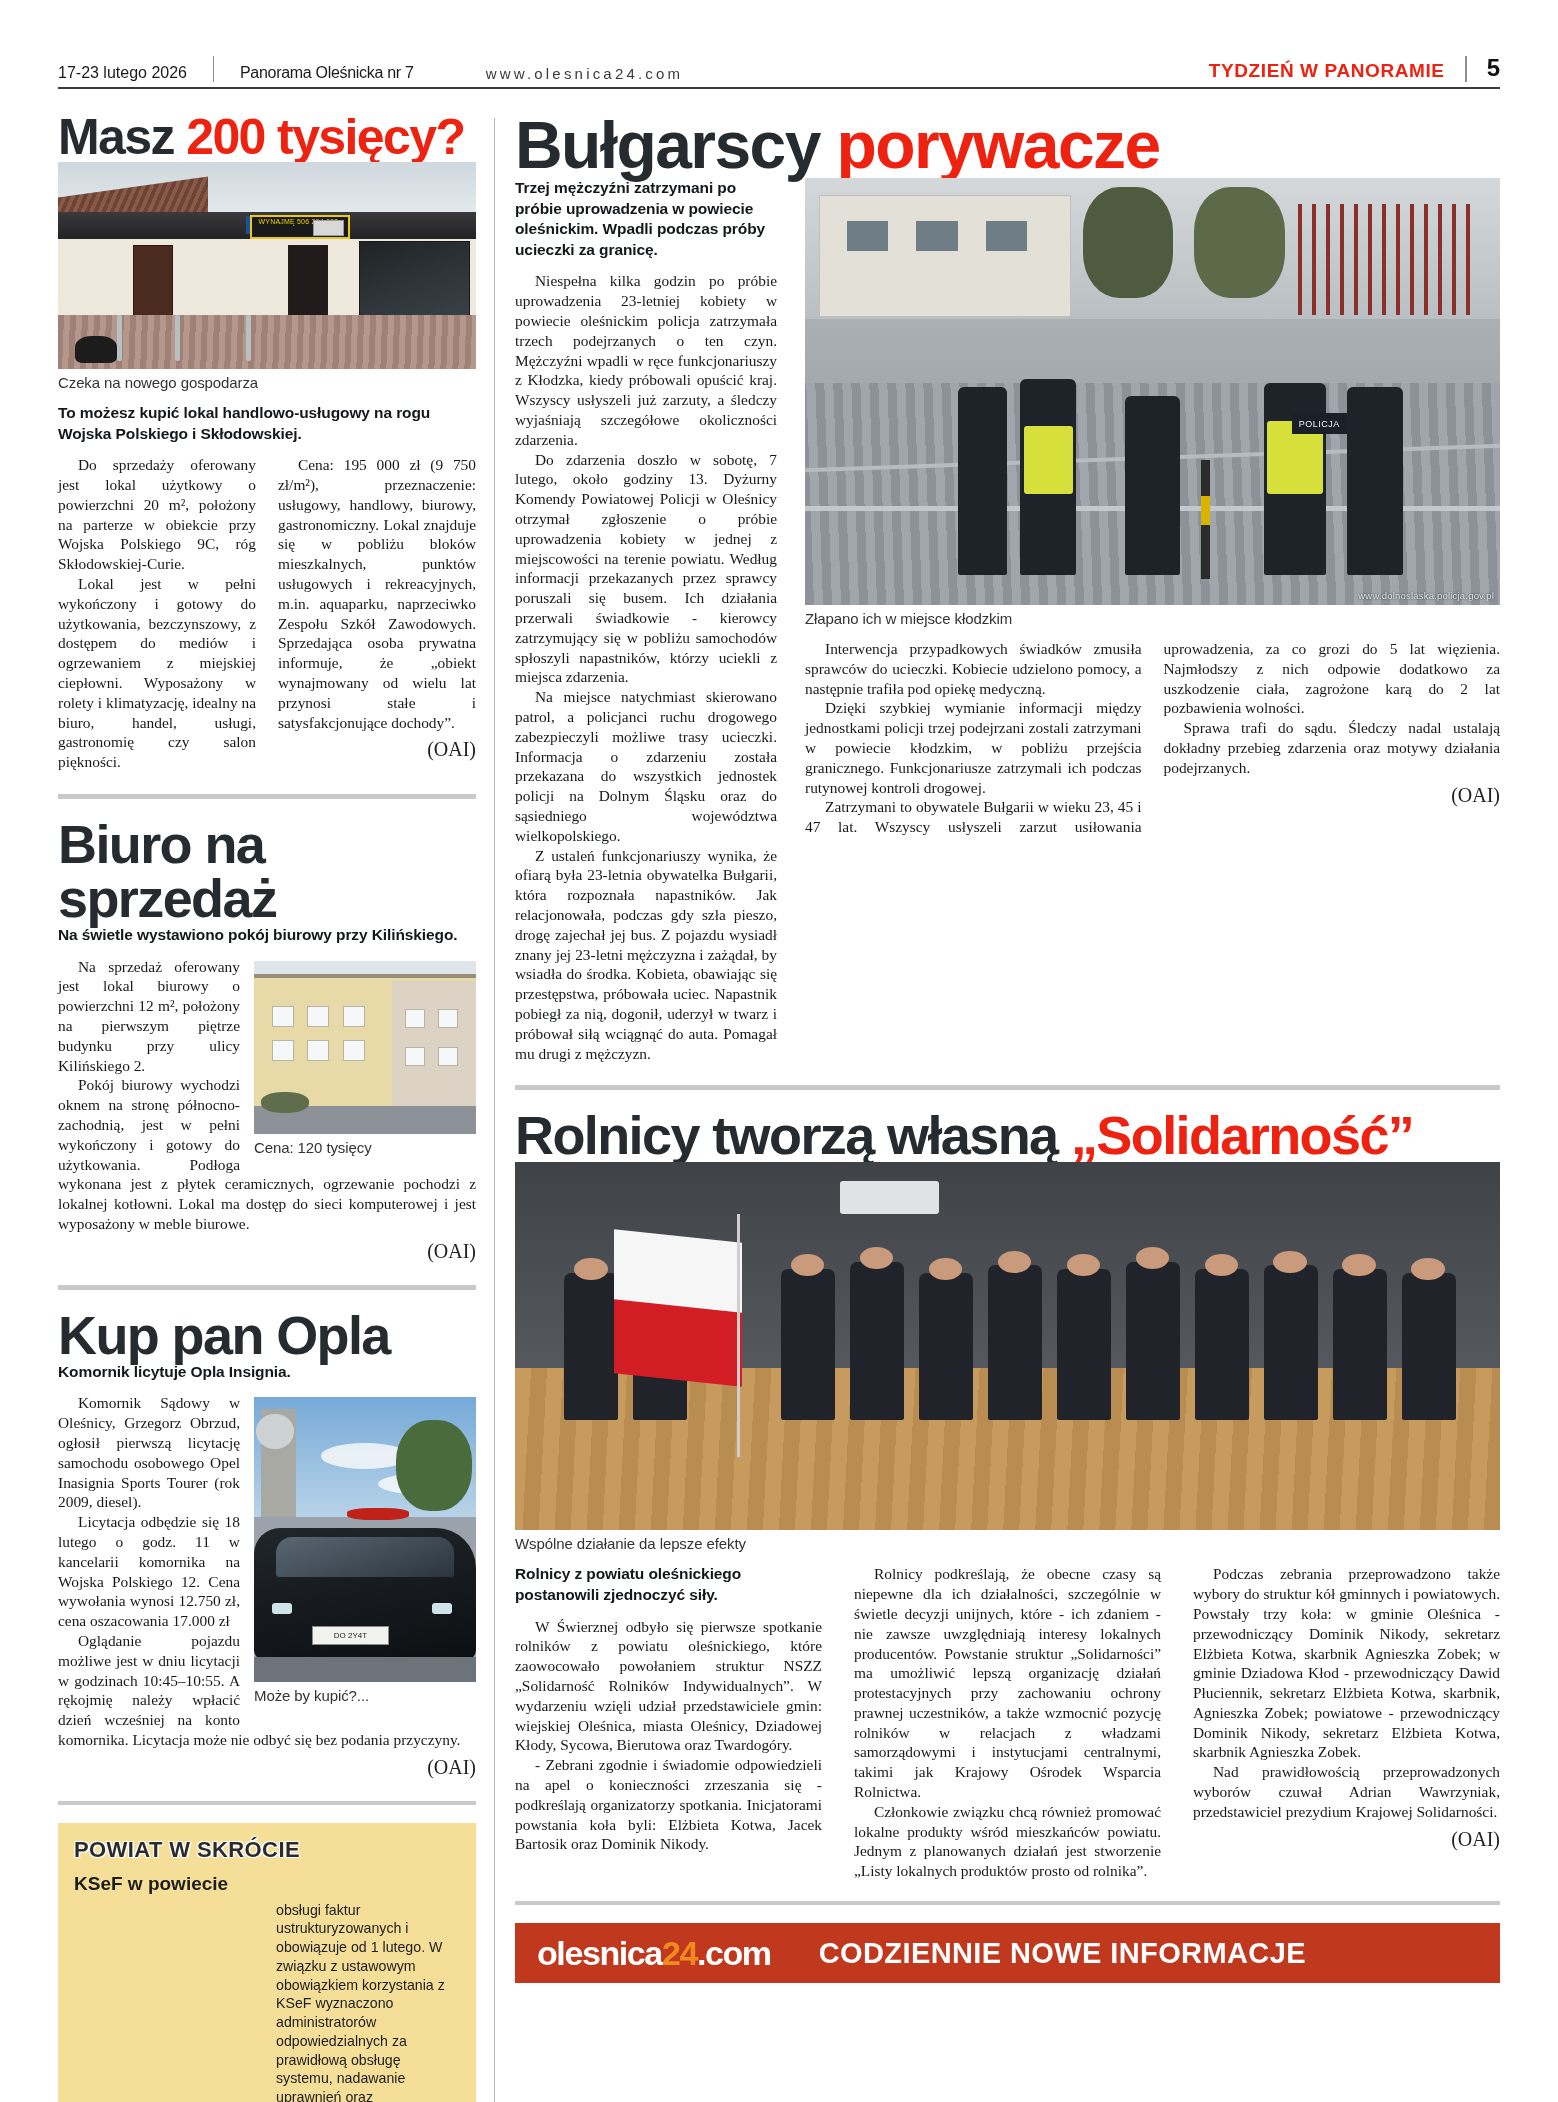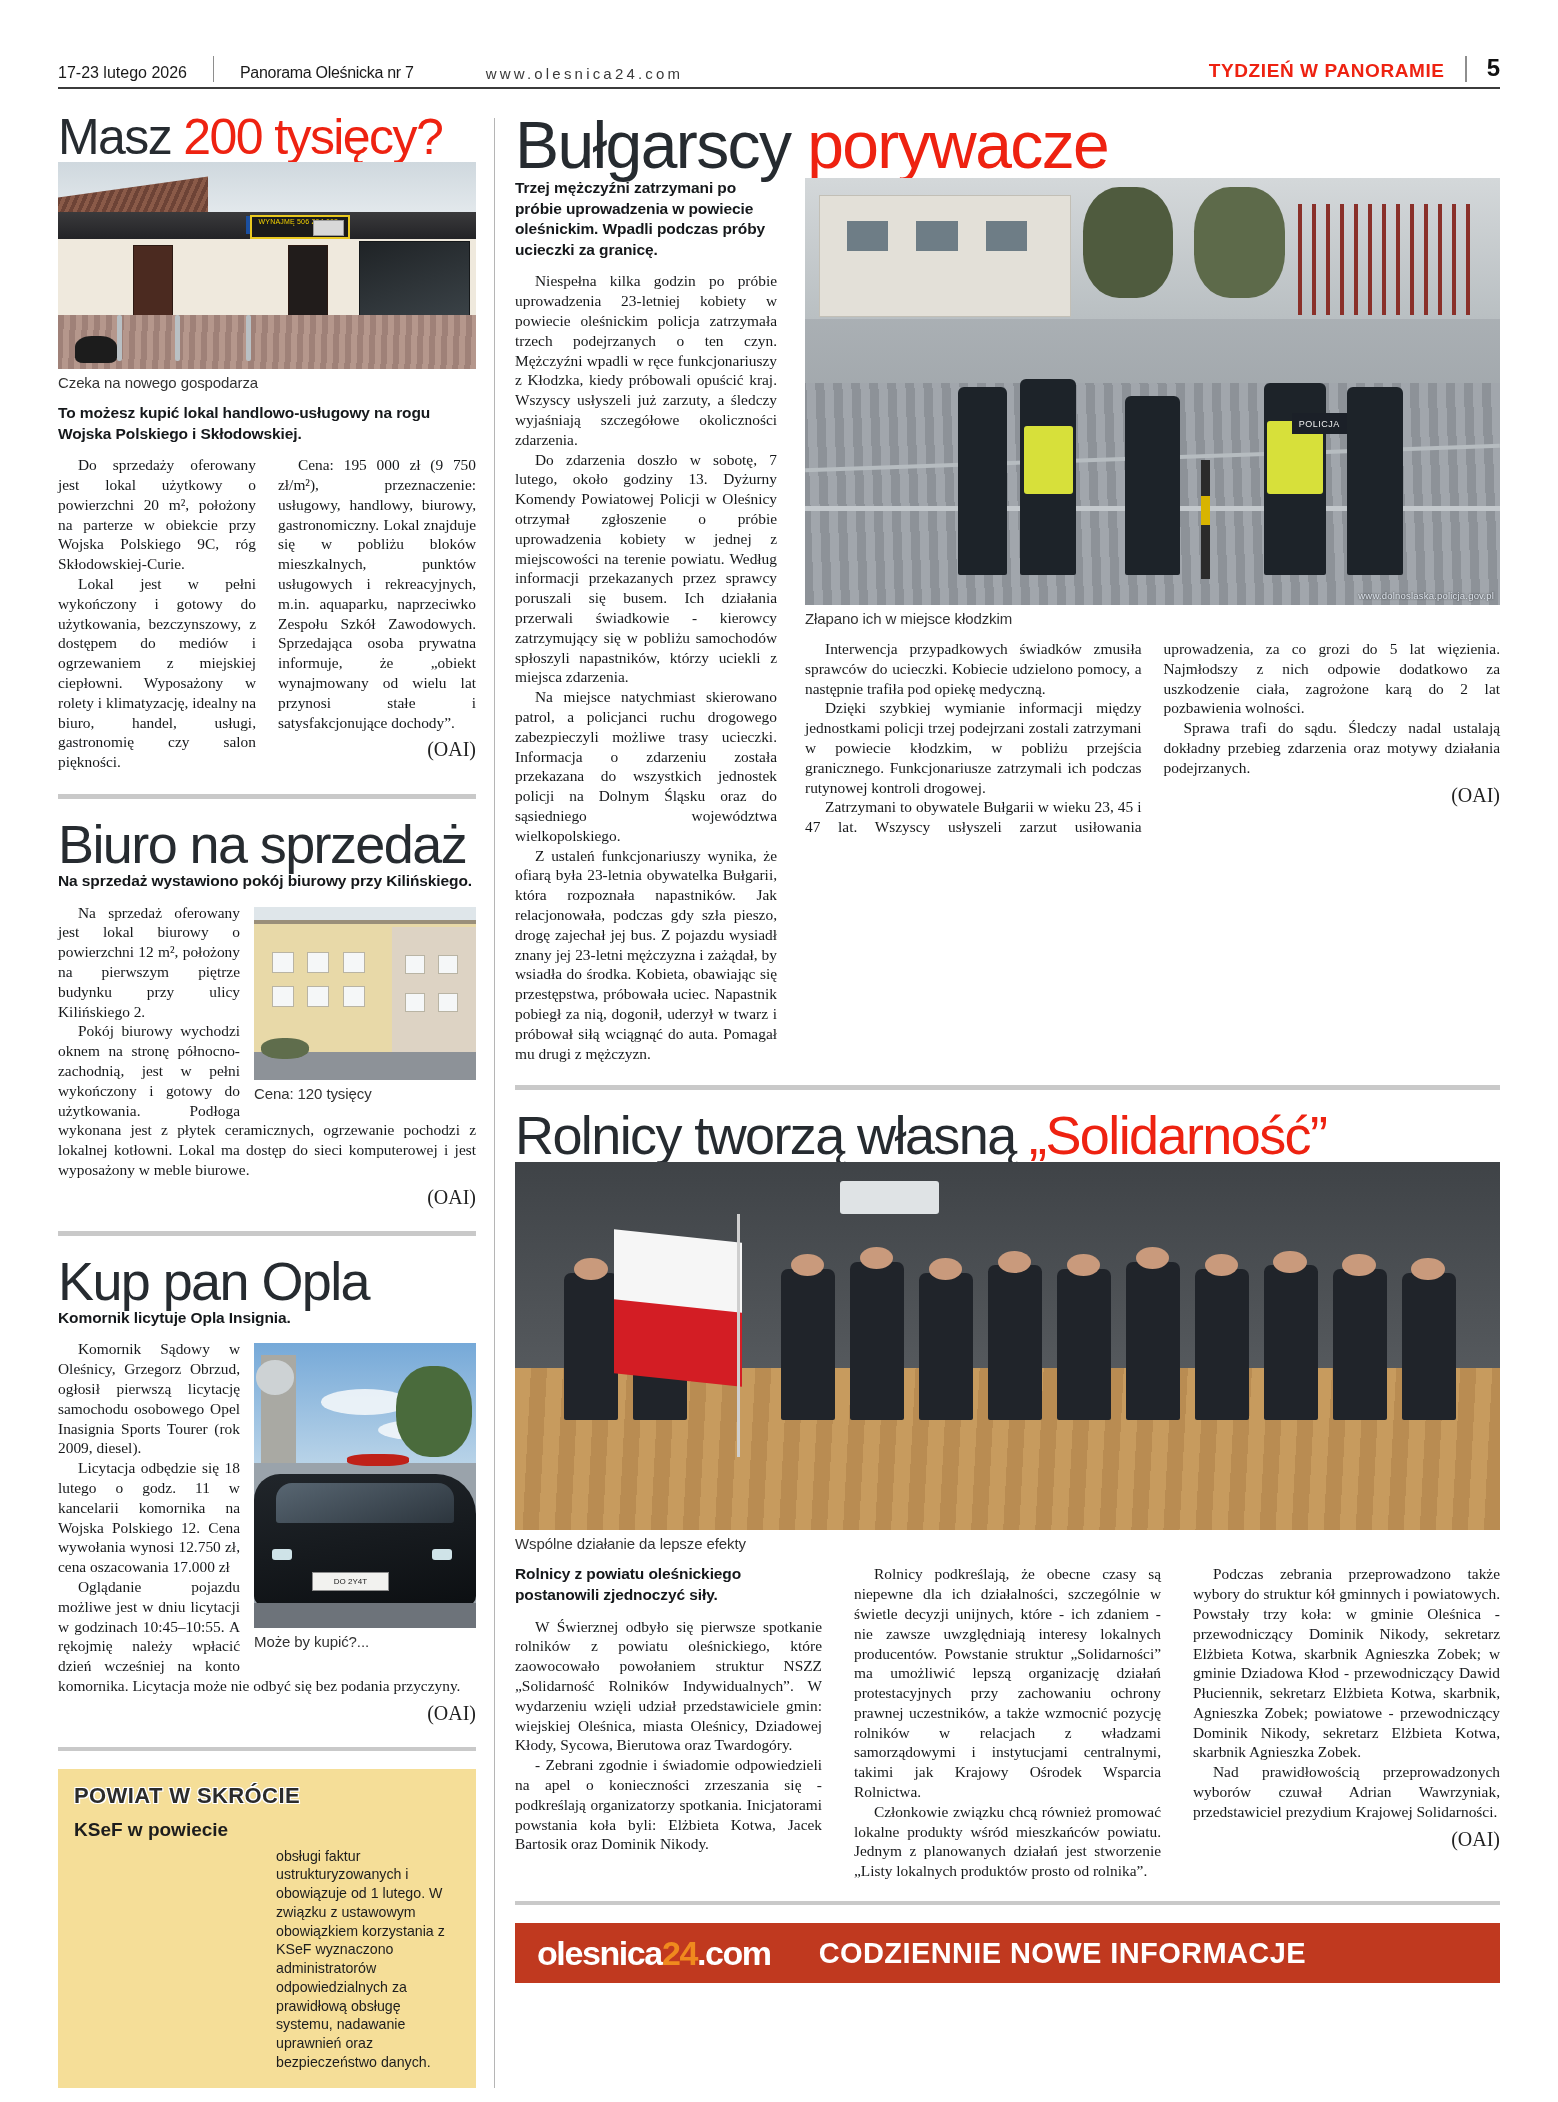--- a/index.html
+++ b/index.html
@@ -26,21 +26,21 @@
 
   
   .grid{display:flex;margin-top:16px;}
   .col-left{width:418px;flex:0 0 418px;}
   .vrule{width:1px;background:#b5b5b5;margin:6px 20px 0 18px;flex:0 0 1px;}
   .col-right{flex:1 1 auto;}
 
   
   h1.head{
     font-family:"Liberation Sans",sans-serif;
-    font-weight:normal;margin:0;color:#262b30;
+    font-weight:bold;margin:0;color:#262b30;
     letter-spacing:-1.6px;line-height:1.0;
   }
   h1.head .red{color:#ee2211;}
   .h-left{font-size:50px;margin-bottom:16px;}
   .h-big{font-size:66px;margin-bottom:14px;letter-spacing:-2.2px;}
   .h-mid{font-size:54px;letter-spacing:-1.8px;margin-bottom:12px;}
 
   .sep-bar{height:5px;background:#c9c9c9;margin:22px 0 18px 0;}
   .sep-bar.thin{height:4px;}
 
@@ -251,21 +251,21 @@
           <p class="body">Lokal jest w pełni wykończony i gotowy do użytkowania, bezczynszowy, z dostępem do mediów i ogrzewaniem z miejskiej ciepłowni. Wyposażony w rolety i klimatyzację, idealny na biuro, handel, usługi, gastronomię czy salon piękności.</p>
           <p class="body">Cena: 195 000 zł (9 750 zł/m²), przeznaczenie: usługowy, handlowy, biurowy, gastronomiczny. Lokal znajduje się w pobliżu bloków mieszkalnych, punktów usługowych i rekreacyjnych, m.in. aquaparku, naprzeciwko Zespołu Szkół Zawodowych. Sprzedająca osoba prywatna informuje, że „obiekt wynajmowany od wielu lat przynosi stałe i satysfakcjonujące dochody”.</p>
           <p class="sig">(OAI)</p>
         </div>
       </div>
 
       <div class="sep-bar"></div>
 
       <div>
         <h1 class="head h-mid">Biuro na sprzedaż</h1>
-        <div class="lead">Na sprzedaż wystawiono pokój biurowy przy Kilińskiego.</div>
+        <div class="lead">Na świetle wystawiono pokój biurowy przy Kilińskiego.</div>
 
         <div class="wrapimg-r">
           <div class="photo ph-bldg">
             <div class="sky"></div>
               <div class="roof"></div>
               <div class="face"></div>
               <div class="face2"></div>
             <div class="w" style="left:8%;top:26%;width:9%;height:11%"></div>
             <div class="w" style="left:24%;top:26%;width:9%;height:11%"></div>
             <div class="w" style="left:40%;top:26%;width:9%;height:11%"></div>

